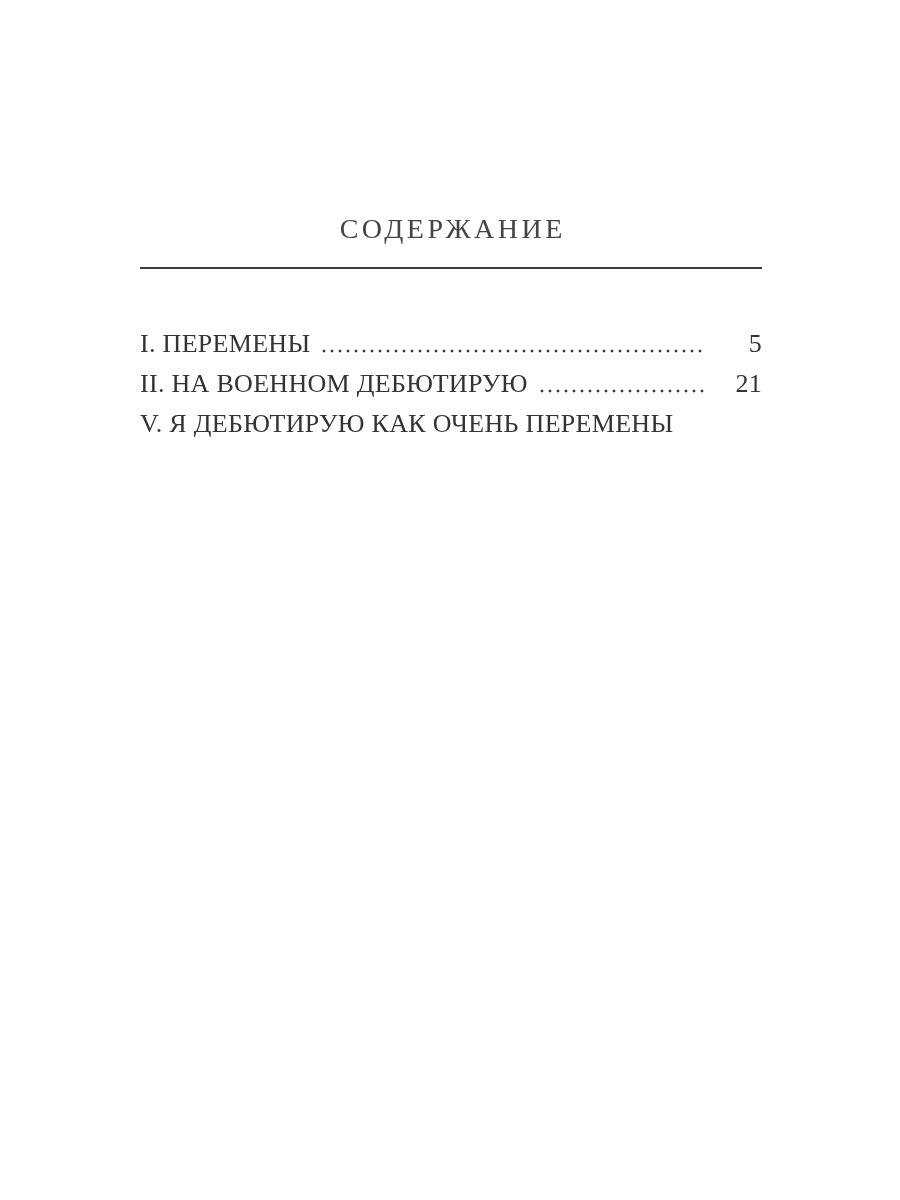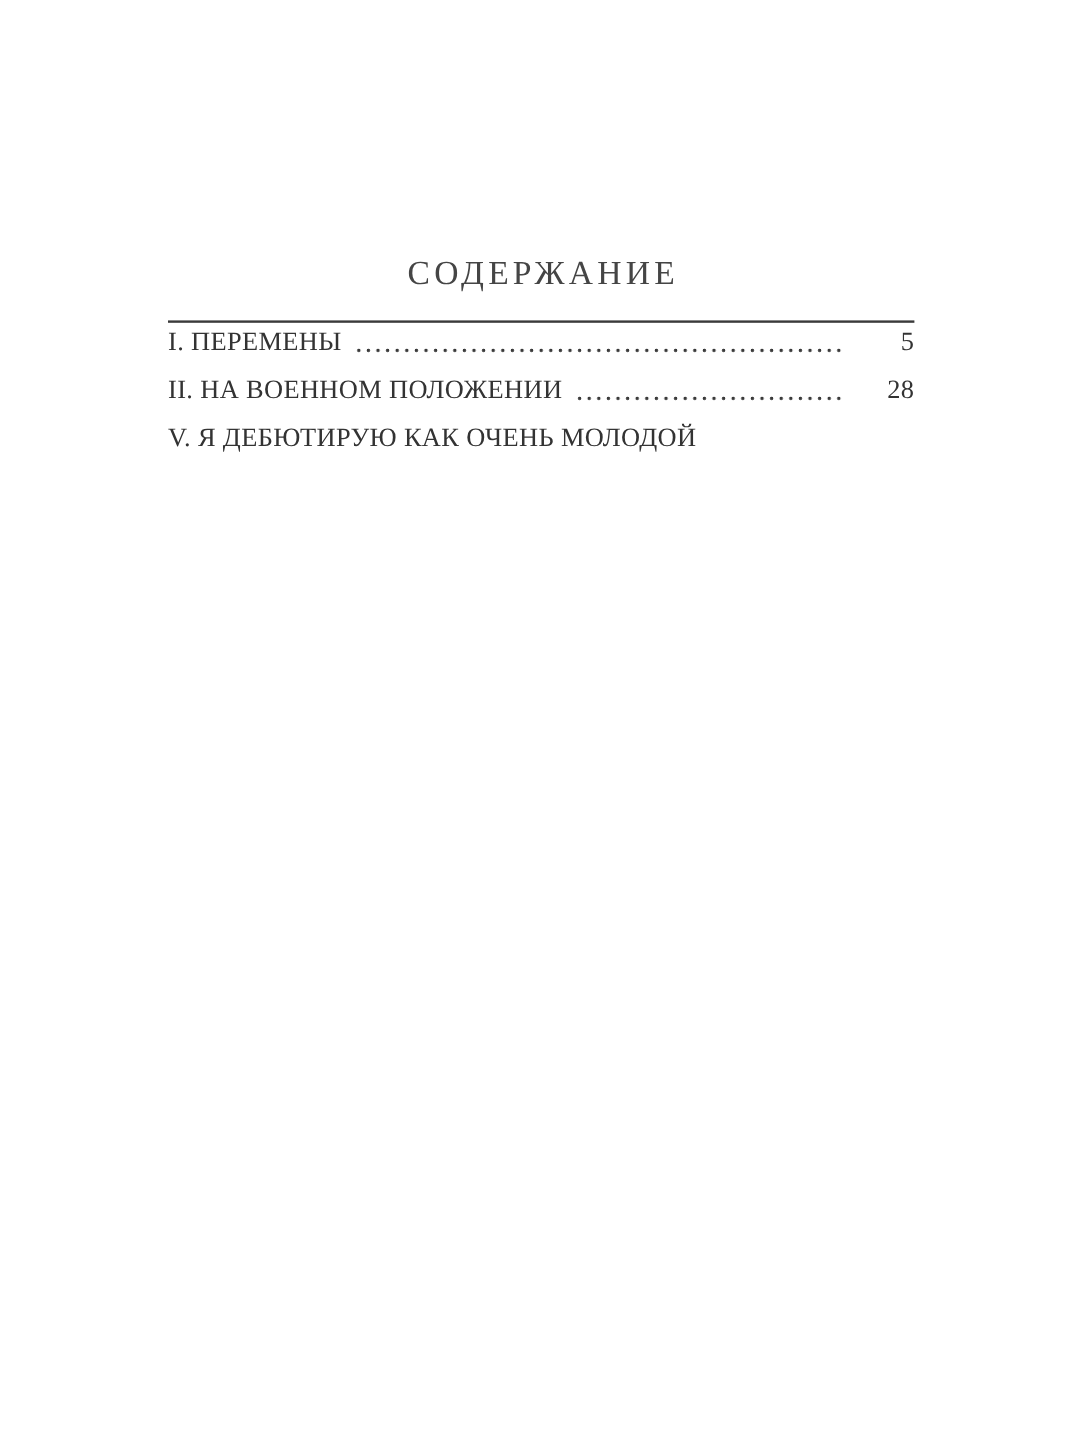--- a/index.html
+++ b/index.html
@@ -37,21 +37,22 @@
     text-align: center;
     color: var(--title-ink);
   }
   .rule {
     border: 0;
     border-top: 2.6px solid var(--rule);
     margin: 22px 0 0 0;
     width: 100%;
   }
   .toc {
-    font-size: 22px;
+    margin-top: 59px;
+    font-size: 26px;
     line-height: 31px;
     letter-spacing: 0.3px;
   }
   .entry { margin-bottom: 9px; }
   .row { display: flex; }
   .label { white-space: nowrap; }
   .line1 { display: block; }
   .leader {
     flex: 1 1 auto;
     min-width: 10px;
@@ -84,29 +85,29 @@
       <div class="entry">
         <div class="row">
           <span class="label">I. ПЕРЕМЕНЫ</span>
           <span class="leader"></span>
           <span class="pagenum">5</span>
         </div>
       </div>
 
       <div class="entry">
         <div class="row">
-          <span class="label">II. НА ВОЕННОМ ПОЛОЖЕНИИ</span>
+          <span class="label">II. НА ВОЕННОМ ДЕБЮТИРУЮ</span>
           <span class="leader"></span>
-          <span class="pagenum">28</span>
+          <span class="pagenum">21</span>
         </div>
       </div>
 
 
       <div class="entry">
       </div>
 
       <div class="entry">
-        <span class="line1">V. Я ДЕБЮТИРУЮ КАК ОЧЕНЬ МОЛОДОЙ</span>
+        <span class="line1">V. Я ДЕБЮТИРУЮ КАК ОЧЕНЬ ПЕРЕМЕНЫ</span>
       </div>
 
     </div>
   </div>
 </div>
 
 </body></html>

